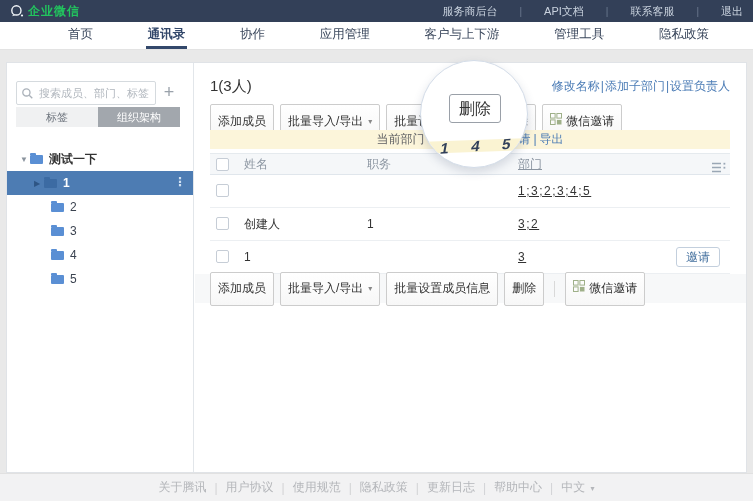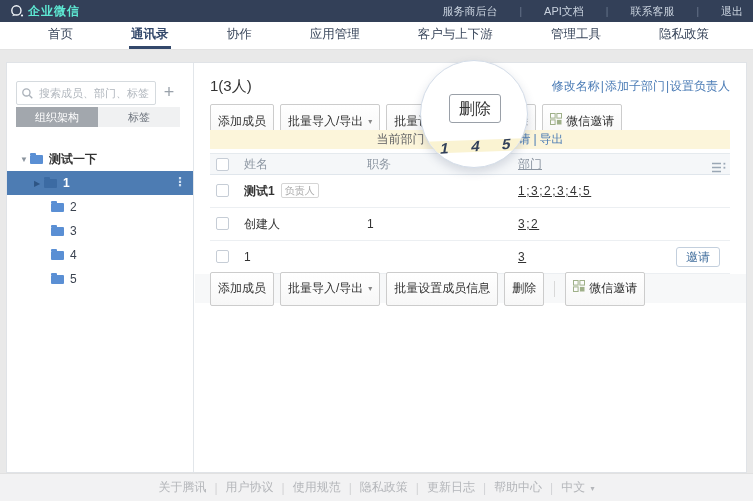--- a/index.html
+++ b/index.html
@@ -4,29 +4,29 @@
 <style>
   * { box-sizing: border-box; margin: 0; padding: 0; }
   body { background:#e9e9e9; font-family:"Liberation Sans","DejaVu Sans",sans-serif; }
   .screen { position:relative; width:753px; height:501px; background:#e9e9e9; overflow:hidden; }
 
   
   .topbar { position:absolute; top:0; left:0; right:0; height:22px; background:#334058;
             display:flex; align-items:center; padding:0 10px; }
   .logo-wrap { display:flex; align-items:center; gap:4px; }
   .logo-icon svg { display:block; }
-  .logo-text { color:#5eead4; font-size:12px; font-weight:bold; letter-spacing:1px; }
+  .logo-text { color:#22c55e; font-size:12px; font-weight:bold; letter-spacing:1px; }
   .topbar-links { margin-left:auto; display:flex; align-items:center; gap:22px; }
   .topbar-links .tlink { color:#c9d2de; font-size:11px; cursor:pointer; }
   .topbar-links .tsep { color:#6d7a90; font-size:10px; }
 
   
   .nav { position:absolute; top:22px; left:0; right:0; height:28px; background:#ffffff;
          border-bottom:1px solid #e3e3e3; display:flex; align-items:stretch;
-         padding:0 42px 0 46px; justify-content:space-between; }
+         padding:0 42px 0 66px; justify-content:space-between; }
   .nav-tab { font-size:12.5px; color:#3a475c; display:flex; align-items:center;
              border-bottom:3px solid transparent; padding:0 2px; cursor:pointer; }
   .nav-tab.active { color:#33486b; font-weight:bold; border-bottom-color:#33486b; }
 
   
   .panel { position:absolute; top:62px; left:6px; width:741px; bottom:28px;
            background:#ffffff; border:1px solid #e0e3e7; }
 
   
   .sidebar { position:absolute; top:0; left:0; bottom:0; width:187px; border-right:1px solid #e2e6ea; background:#fff; }
@@ -169,22 +169,22 @@
               <circle cx="5.4" cy="5.4" r="3.6" fill="none" stroke="#aab1b9" stroke-width="1.3"></circle>
               <line x1="8.2" y1="8.2" x2="11.3" y2="11.3" stroke="#aab1b9" stroke-width="1.3"></line>
             </svg>
           </span>
           <input type="text" placeholder="搜索成员、部门、标签" style="">
         </span>
         <div class="add-btn">+</div>
       </div>
 
       <div class="side-tabs">
+        <div class="side-tab inactive">标签</div>
         <div class="side-tab active">组织架构</div>
-        <div class="side-tab inactive">标签</div>
       </div>
 
       <div class="tree">
         <div class="tree-row tree-root">
           <span class="caret">▼</span>
           <span class="folder"></span>
           <span>测试一下</span>
         </div>
         <div class="tree-row tree-sel">
           <span class="caret">▶</span>
@@ -265,23 +265,20 @@
             <rect x="11.5" y="4.8" width="1.8" height="1.8" fill="#9aa7b5"></rect>
           </svg>
         </div>
       </div>
 
       <div class="tbody">
         <div class="trow">
           <div class="col col-check">
               <div class="checkbox"></div>
             </div>
-          <div class="col col-name">
-            <span class="name-bold">测试1</span><span class="badge">负责人</span>
-          </div>
           <div class="col col-title"></div>
           <div class="col col-dept dept-val">1;3;2;3;4;5</div>
         </div>
         <div class="trow">
           <div class="col col-check">
               <div class="checkbox"></div>
             </div>
           <div class="col col-name">创建人</div>
           <div class="col col-title">1</div>
           <div class="col col-dept dept-val">3;2</div>

